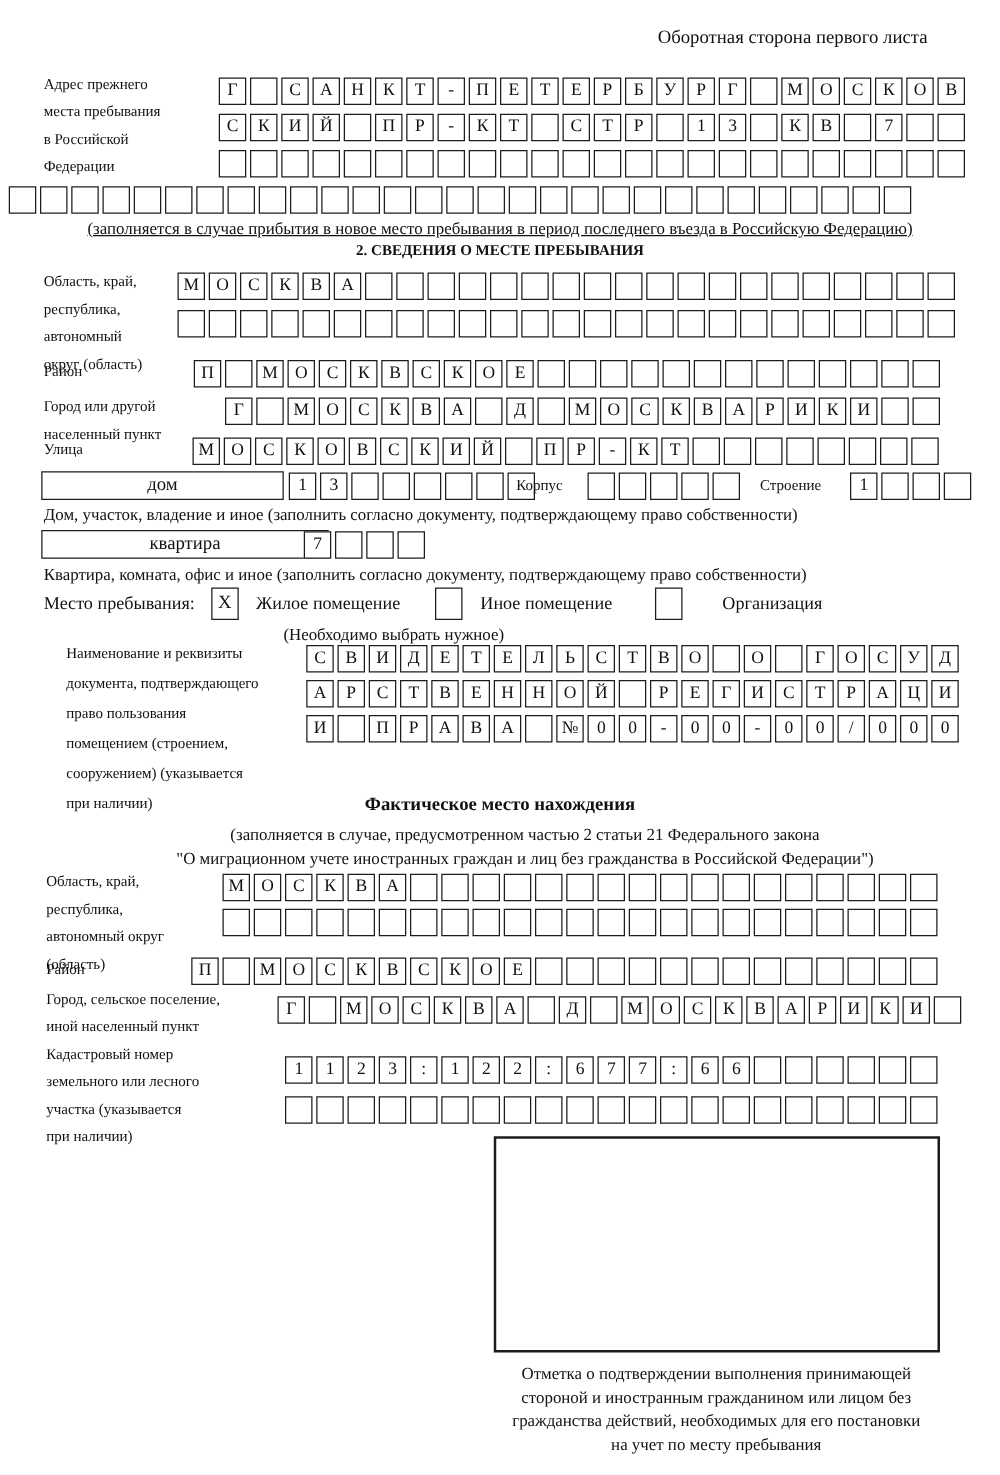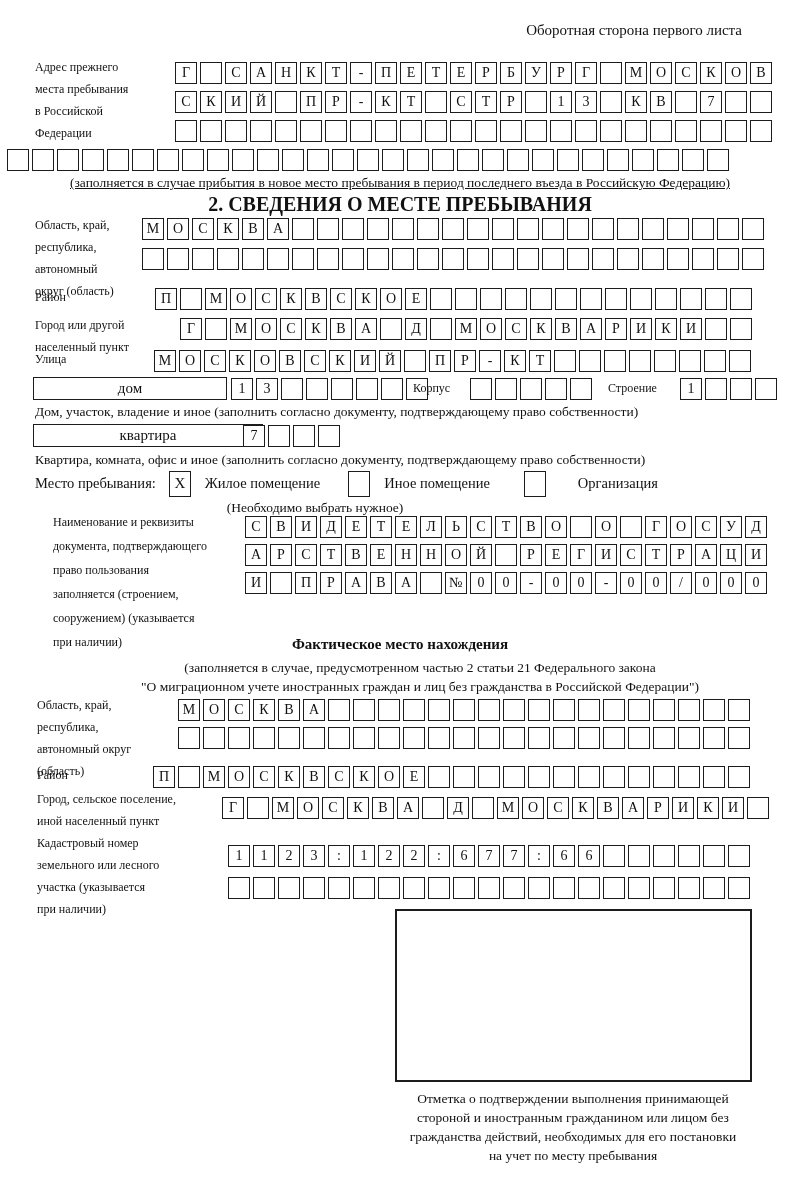--- a/index.html
+++ b/index.html
@@ -19,21 +19,21 @@
     border:1.6px solid #1c1c1c;background:#fff;
     text-align:center;font-size:14px;line-height:19px;
     vertical-align:top;
   }
   .widebox{
     position:absolute;box-sizing:border-box;height:23px;
     border:1.6px solid #1c1c1c;background:#fff;
     text-align:center;font-size:15px;line-height:20px;
   }
   .caption{font-size:13.5px;line-height:19px;text-align:center;}
-  .title{font-weight:bold;text-align:center;font-size:20px;}
+  .title{font-weight:bold;text-align:center;font-size:12px;}
   .subtitle{font-weight:bold;text-align:center;font-size:15px;}
   .inline-lbl{font-size:14.5px;line-height:26px;white-space:nowrap;}
   .chk{
     display:inline-block;box-sizing:border-box;width:22px;height:26px;
     border:1.6px solid #1c1c1c;text-align:center;
     font-size:15px;line-height:23px;vertical-align:middle;background:#fff;
   }
   .stamp{
     position:absolute;box-sizing:border-box;
     border:2px solid #1c1c1c;background:#fff;
@@ -101,21 +101,21 @@
     <span class="inline-lbl" style="margin-left:10px;">Иное помещение</span>
     <span class="chk" style="margin-left:30px;"></span>
     <span class="inline-lbl" style="margin-left:28px;">Организация</span>
   </div>
   <div class="abs caption" style="left:150px;top:498px;width:330px;">(Необходимо выбрать нужное)</div>
 
   <div class="abs lbl" style="left:53px;top:510px;line-height:24px;">
     <div>Наименование и реквизиты</div>
     <div>документа, подтверждающего</div>
     <div>право пользования</div>
-    <div>заполняется (строением,</div>
+    <div>помещением (строением,</div>
     <div>сооружением) (указывается</div>
     <div>при наличии)</div>
   </div>
   <div class="cellrow" style="left:245px;top:516px;"><span class="cell">С</span><span class="cell">В</span><span class="cell">И</span><span class="cell">Д</span><span class="cell">Е</span><span class="cell">Т</span><span class="cell">Е</span><span class="cell">Л</span><span class="cell">Ь</span><span class="cell">С</span><span class="cell">Т</span><span class="cell">В</span><span class="cell">О</span><span class="cell"></span><span class="cell">О</span><span class="cell"></span><span class="cell">Г</span><span class="cell">О</span><span class="cell">С</span><span class="cell">У</span><span class="cell">Д</span></div>
   <div class="cellrow" style="left:245px;top:544px;"><span class="cell">А</span><span class="cell">Р</span><span class="cell">С</span><span class="cell">Т</span><span class="cell">В</span><span class="cell">Е</span><span class="cell">Н</span><span class="cell">Н</span><span class="cell">О</span><span class="cell">Й</span><span class="cell"></span><span class="cell">Р</span><span class="cell">Е</span><span class="cell">Г</span><span class="cell">И</span><span class="cell">С</span><span class="cell">Т</span><span class="cell">Р</span><span class="cell">А</span><span class="cell">Ц</span><span class="cell">И</span></div>
   <div class="cellrow" style="left:245px;top:572px;"><span class="cell">И</span><span class="cell"></span><span class="cell">П</span><span class="cell">Р</span><span class="cell">А</span><span class="cell">В</span><span class="cell">А</span><span class="cell"></span><span class="cell">№</span><span class="cell">0</span><span class="cell">0</span><span class="cell">-</span><span class="cell">0</span><span class="cell">0</span><span class="cell">-</span><span class="cell">0</span><span class="cell">0</span><span class="cell">/</span><span class="cell">0</span><span class="cell">0</span><span class="cell">0</span></div>
 
   <div class="abs subtitle" style="left:0;top:636px;width:800px;">Фактическое место нахождения</div>
   <div class="abs caption" style="left:20px;top:658px;width:800px;">(заполняется в случае, предусмотренном частью 2 статьи 21 Федерального закона</div>
   <div class="abs caption" style="left:20px;top:677px;width:800px;">"О миграционном учете иностранных граждан и лиц без гражданства в Российской Федерации")</div>

